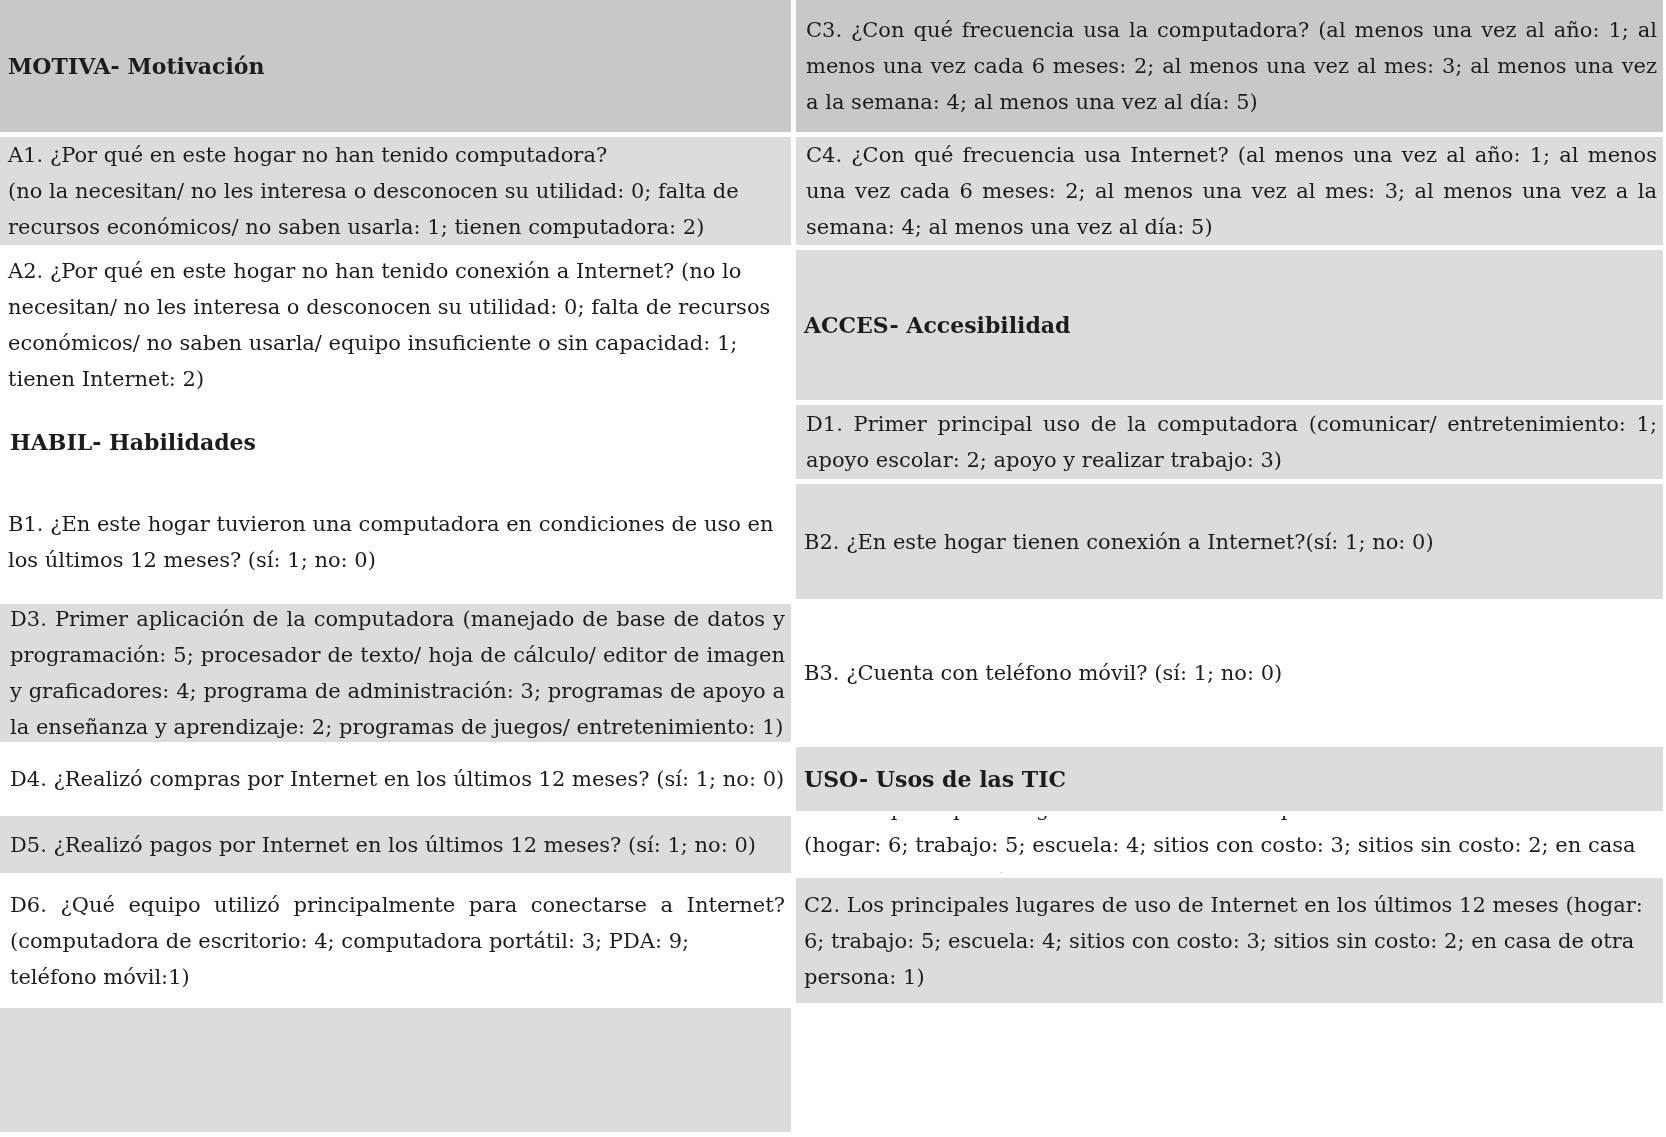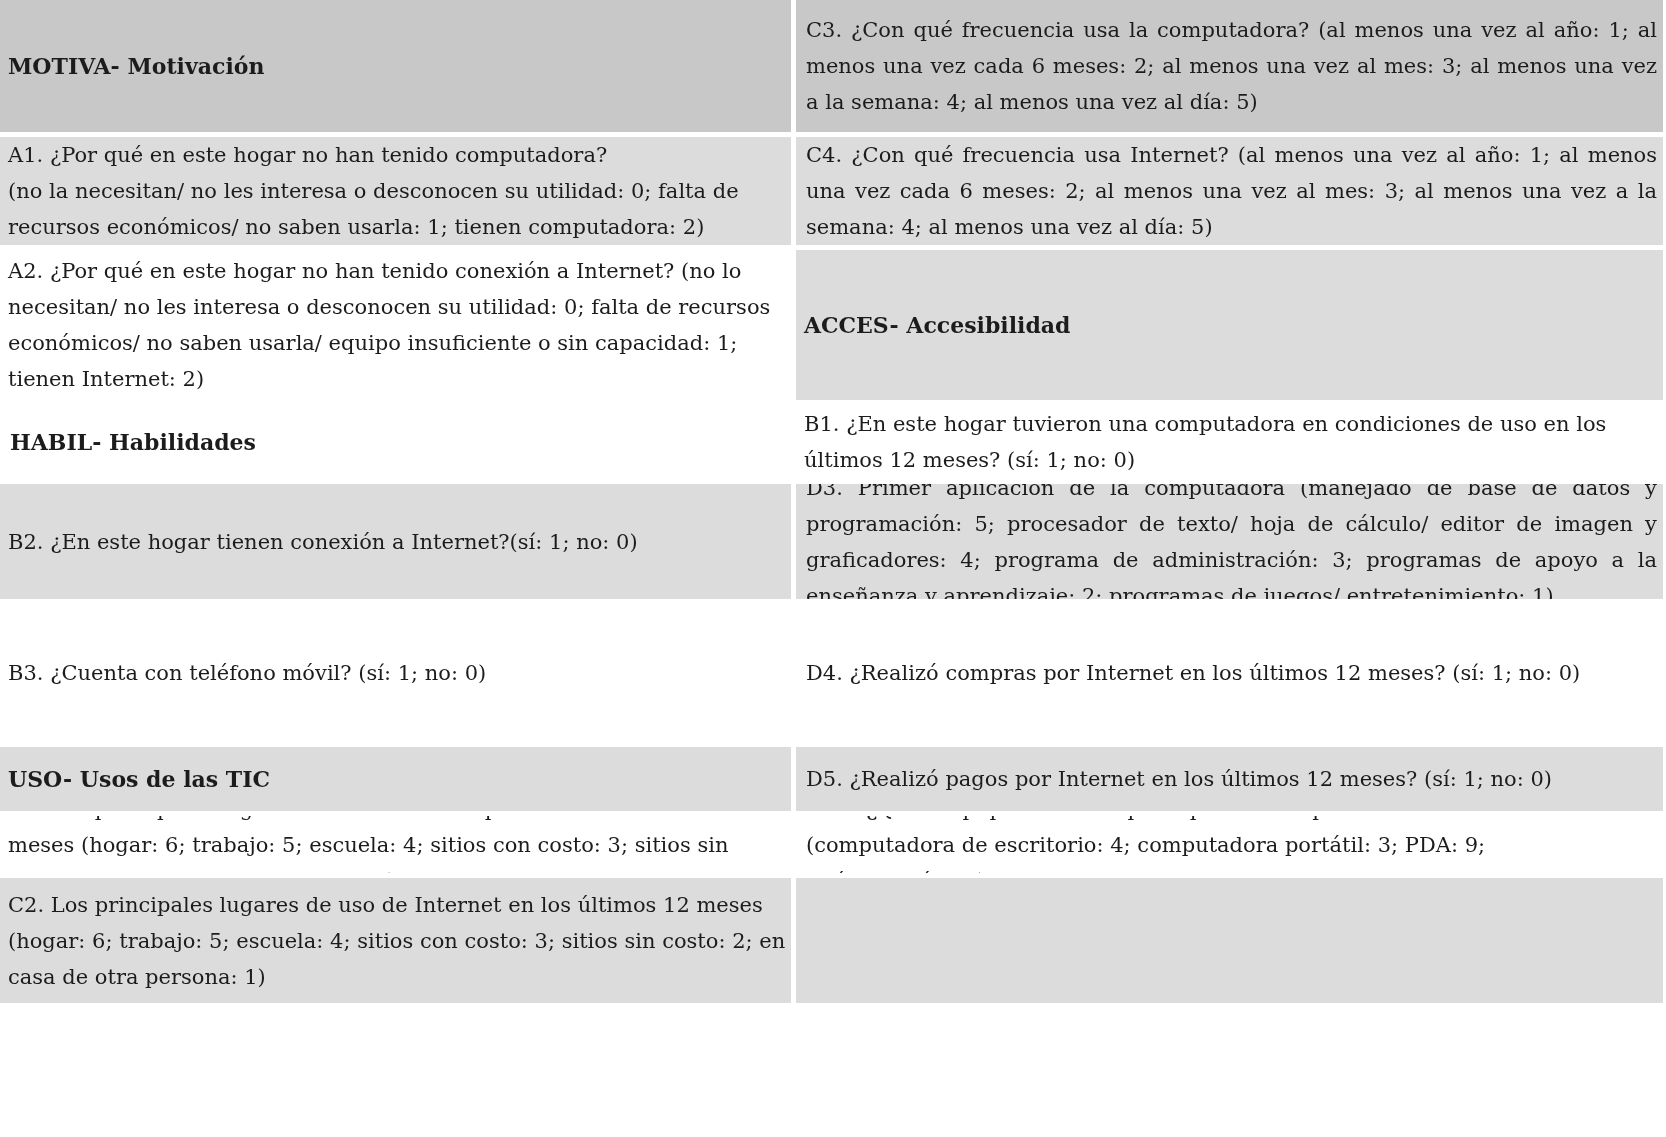--- a/index.html
+++ b/index.html
@@ -76,20 +76,23 @@
     <div class="cell left bg-white">
       <div class="txt">A2. ¿Por qué en este hogar no han tenido conexión a Internet? (no lo necesitan/ no les interesa o desconocen su utilidad: 0; falta de recursos económicos/ no saben usarla/ equipo insuficiente o sin capacidad: 1; tienen Internet: 2)</div>
     </div>
     <div class="cell left bg-gray">
       <div class="txt hdr">ACCES- Accesibilidad</div>
     </div>
 
     <div class="cell right bg-white">
       <div class="txt hdr">HABIL- Habilidades</div>
     </div>
+    <div class="cell right bg-gray">
+      <div class="txt">D1. Primer principal uso de la computadora (comunicar/ entretenimiento: 1; apoyo escolar: 2; apoyo y realizar trabajo: 3)</div>
+    </div>
 
     <div class="cell left bg-white">
       <div class="txt">B1. ¿En este hogar tuvieron una computadora en condiciones de uso en los últimos 12 meses? (sí: 1; no: 0)</div>
     </div>
 
     <div class="cell left bg-gray">
       <div class="txt">B2. ¿En este hogar tienen conexión a Internet?(sí: 1; no: 0)</div>
     </div>
     <div class="cell right bg-gray">
       <div class="txt">D3. Primer aplicación de la computadora (manejado de base de datos y programación: 5; procesador de texto/ hoja de cálculo/ editor de imagen y graficadores: 4; programa de administración: 3; programas de apoyo a la enseñanza y aprendizaje: 2; programas de juegos/ entretenimiento: 1)</div>

